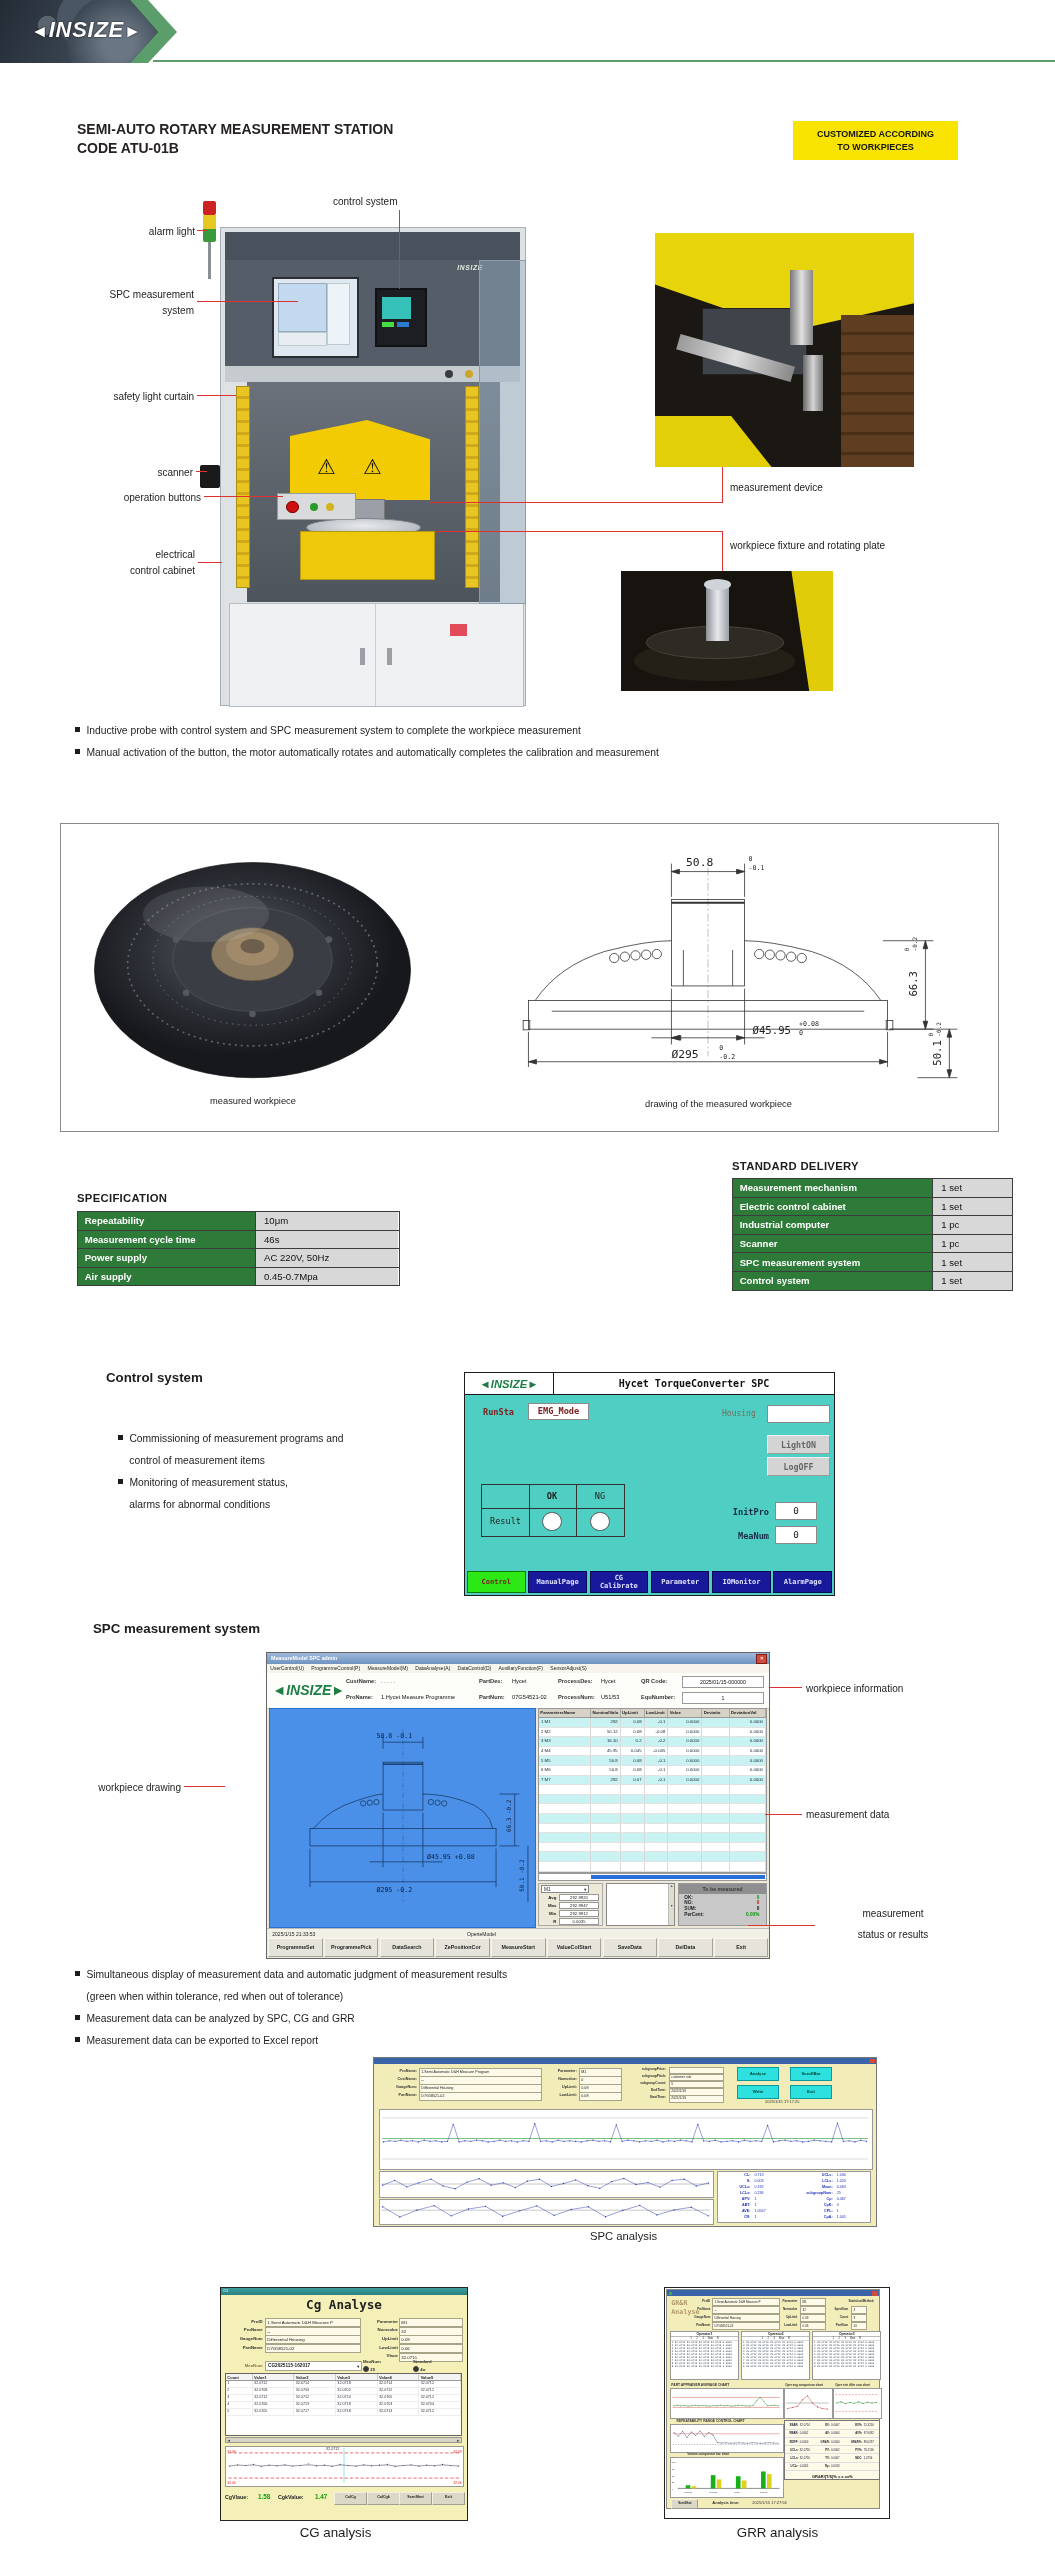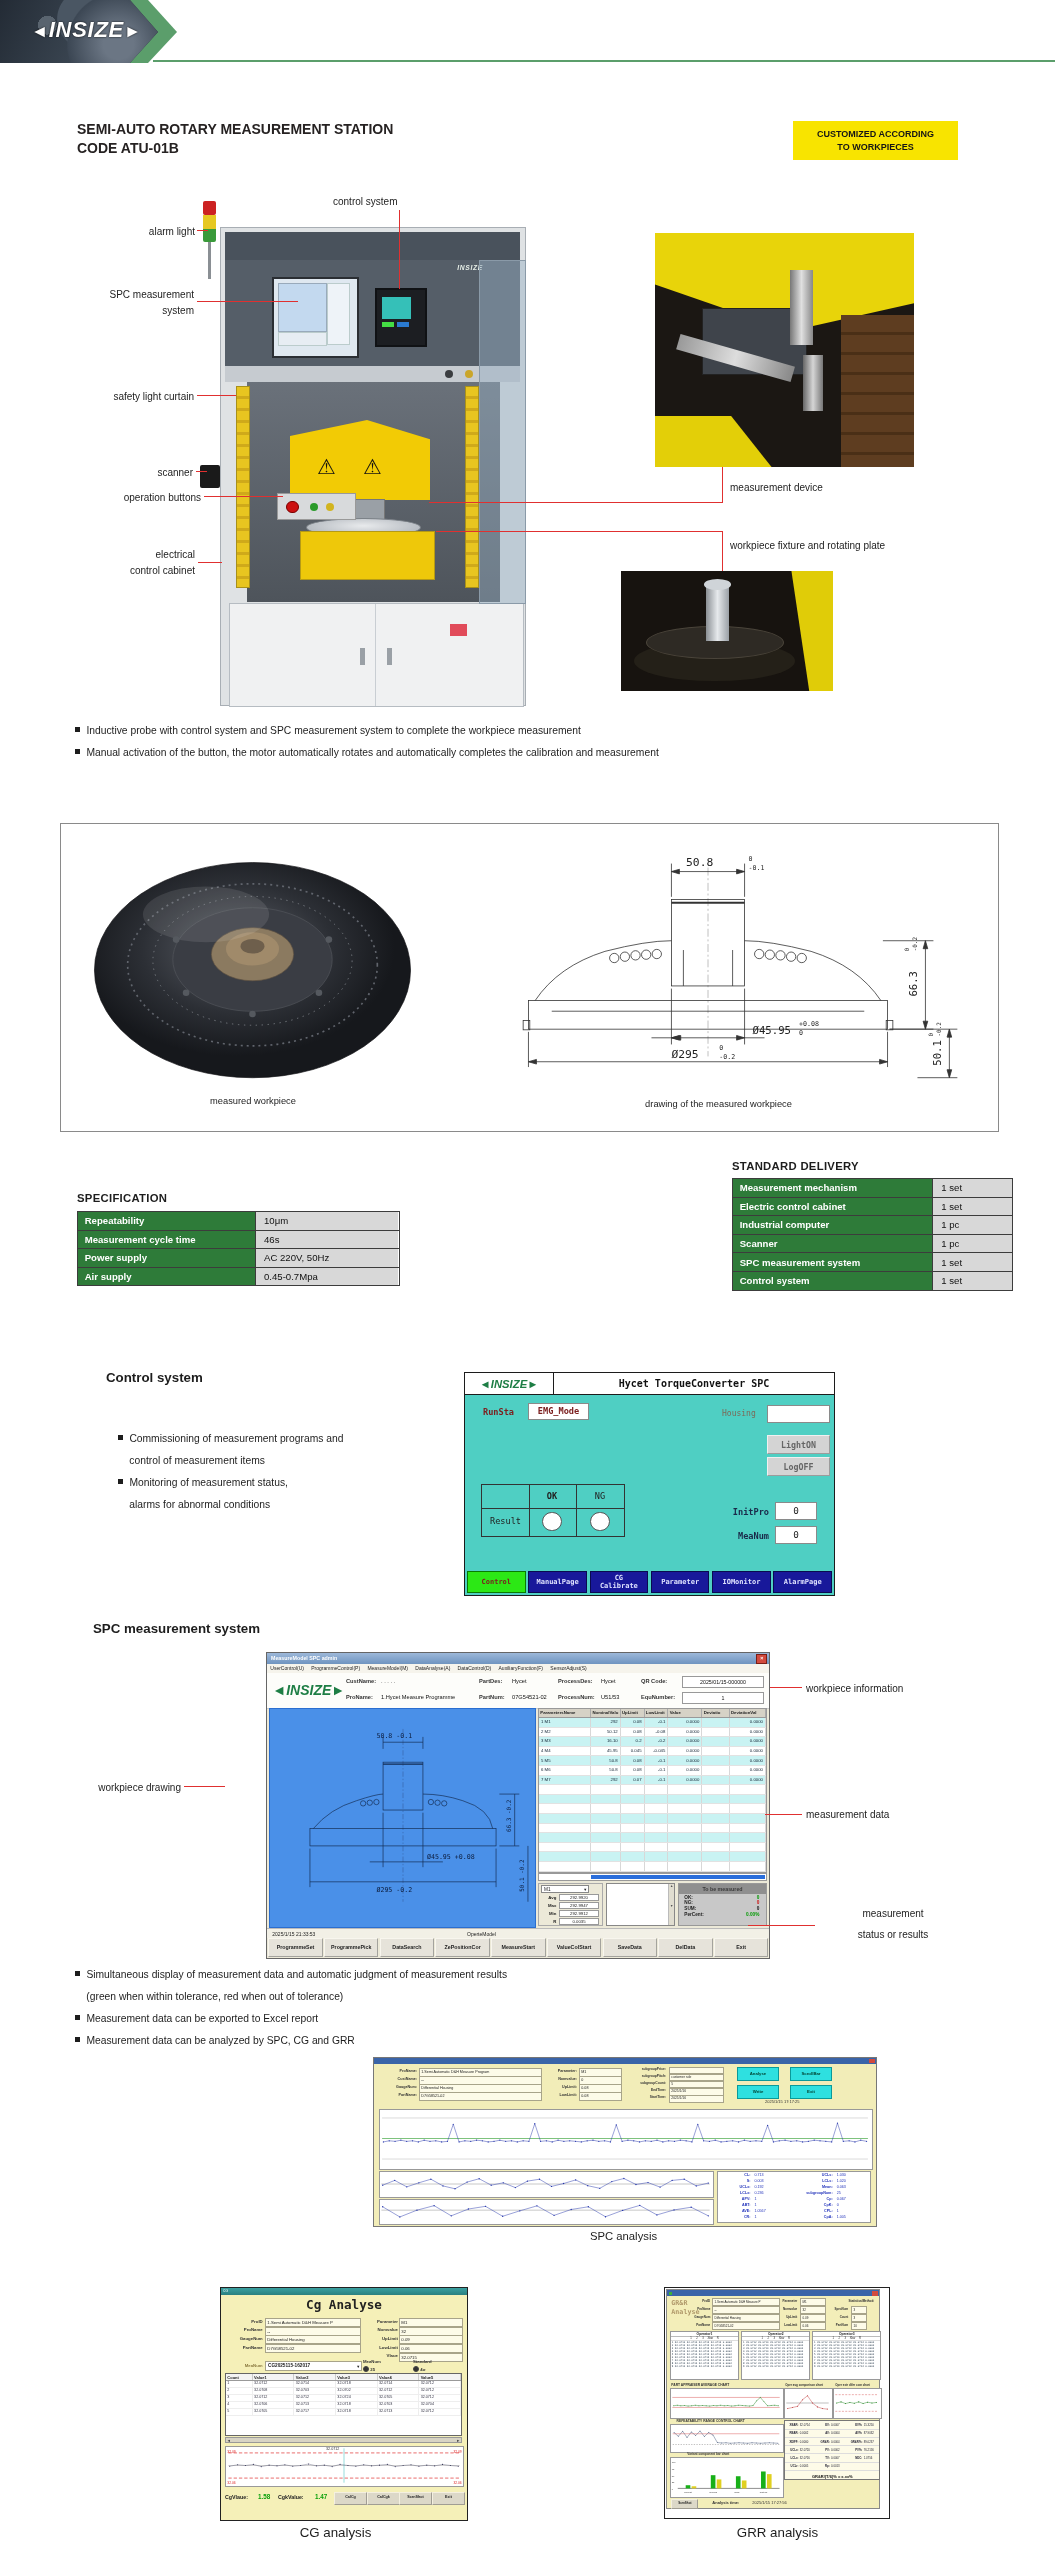--- a/index.html
+++ b/index.html
@@ -691,22 +691,22 @@
   <div class="rline" style="left:184px;top:1786px;width:41px;height:1.3px;"></div>
   <div class="rline" style="left:748px;top:1925px;width:67px;height:1.3px;"></div>
   <div class="lbl" style="left:818px;top:1904px;width:150px;text-align:center;line-height:20.6px;">
     <div>measurement</div>
     <div>status or results</div>
   </div>
 
   <div class="abs" id="features-bottom" style="left:75px;top:1964px;width:945px;">
       <div class="feat-line"><span class="sq"></span>Simultaneous display of measurement data and automatic judgment of measurement results</div>
       <div class="feat-line" style="padding-left: 11.3px;">(green when within tolerance, red when out of tolerance)</div>
+      <div class="feat-line"><span class="sq"></span>Measurement data can be analyzed by SPC, CG and GRR</div>
       <div class="feat-line"><span class="sq"></span>Measurement data can be exported to Excel report</div>
-      <div class="feat-line"><span class="sq"></span>Measurement data can be analyzed by SPC, CG and GRR</div>
     </div>
 
   <div class="ywin" style="left:373px;top:2057px;width:502px;height:168px;">
     <div class="abs" style="left:0;top:0;right:0;height:6px;background:#3a64a8;">
       <div class="abs" style="right:1.3px;top:0.7px;width:6px;height:4.7px;background:#d24a3e;"></div>
     </div>
     <div id="spcan-form-left">
         <div class="ylab" style="left: 4px; top: 10.6px; width: 39px; text-align: right; font-size: 3.7px;">ProName:</div>
         <div class="ybox" style="left: 45px; top: 10px; width: 120px; height: 6.7px; font-size: 3.7px; line-height: 6.7px; padding-left: 1.3px;">1.Semi Automatic D&amp;H Measure Program</div>
         <div class="ylab" style="left: 4px; top: 18.6px; width: 39px; text-align: right; font-size: 3.7px;">CustName:</div>

